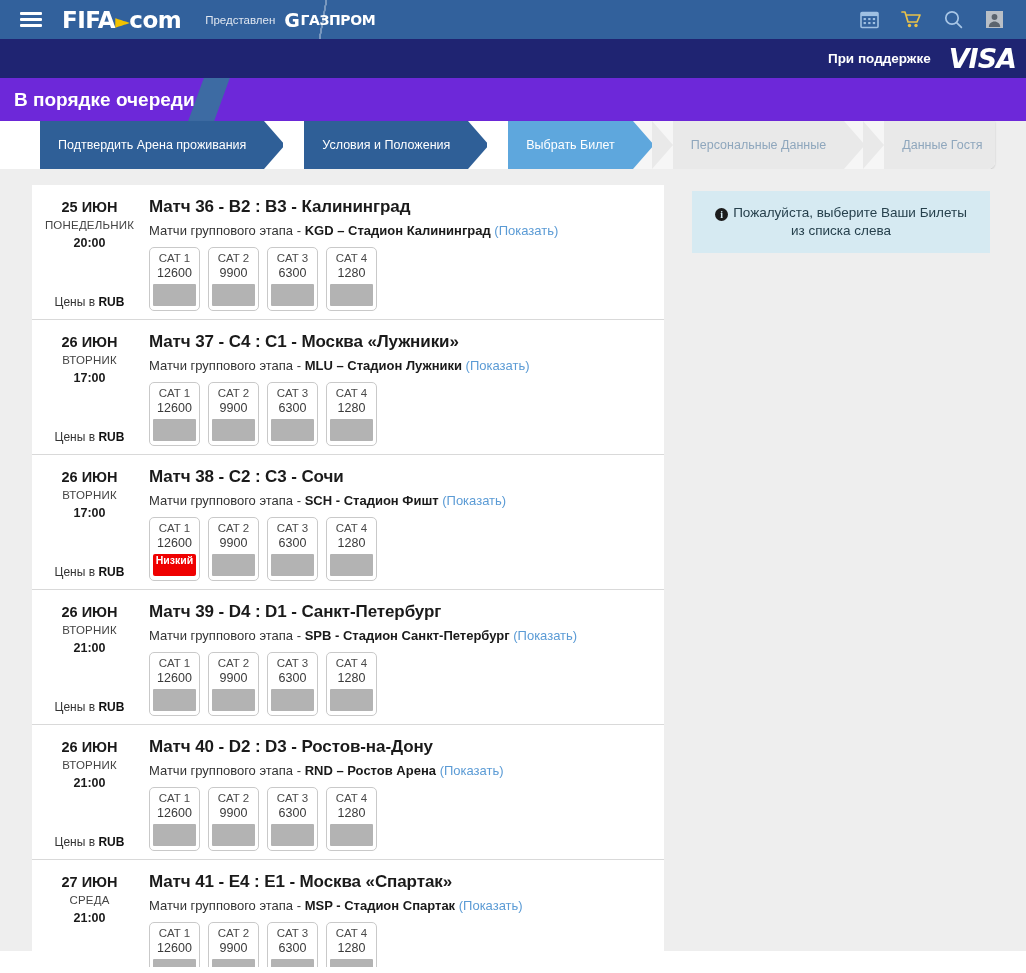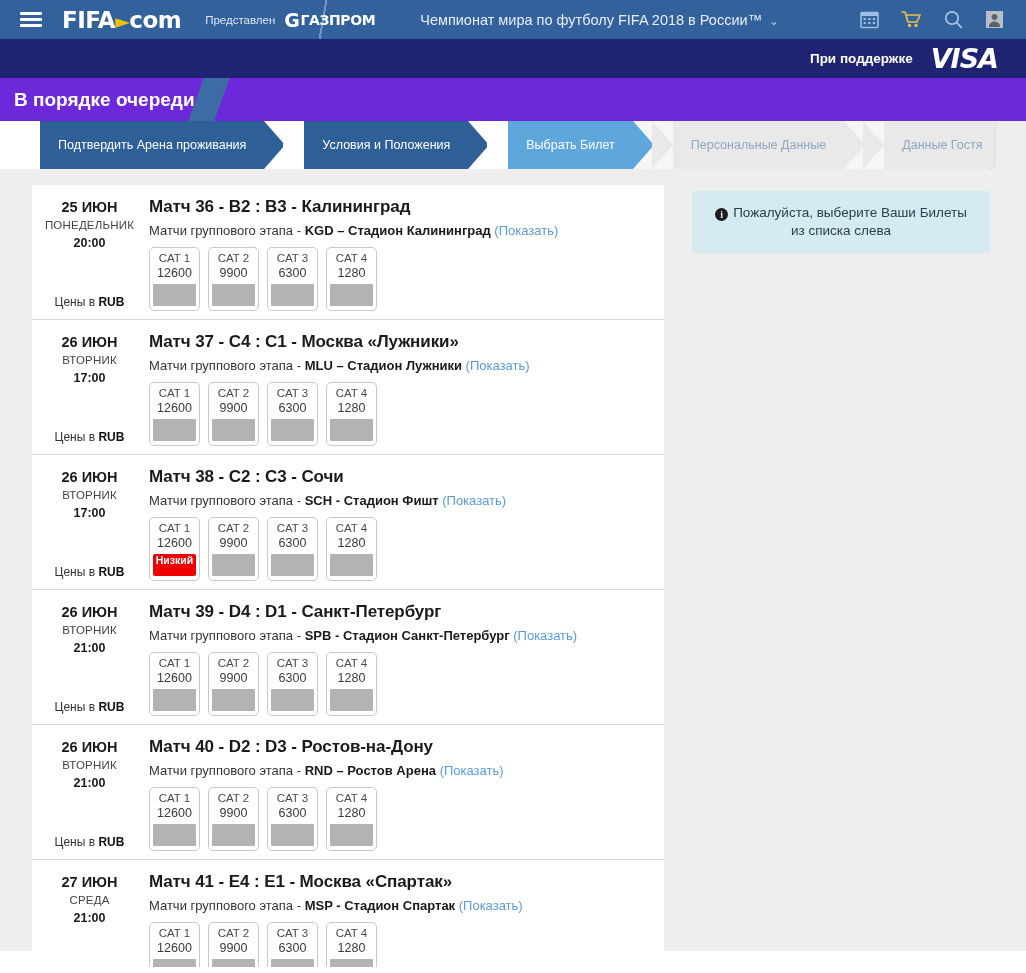--- a/index.html
+++ b/index.html
@@ -40,21 +40,21 @@
              display:flex; align-items:center; cursor:pointer; }
   .gazprom .g-mark { font-size: 19px; margin-right: 1px; color:#fff; }
   .comp-title { color: #e8eef7; font-size: 14.5px; margin-left: 45px; white-space: nowrap; cursor: pointer; }
   .comp-title .caret { font-size: 11px; margin-left: 7px; color:#cfdcec; }
   .bar-icons { margin-left: auto; display: flex; align-items: center; gap: 22px; margin-right: 22px; }
   .bar-icons .ic { cursor: pointer; display: flex; align-items: center; }
 
   
   .visa-bar {
     height: 39px; background: #1f2472; display: flex; align-items: center;
-    justify-content: flex-end; padding-right: 28px;
+    justify-content: flex-end; padding-right: 10px;
   }
   .visa-label { color: #fff; font-size: 13.5px; font-weight: bold; margin-right: 18px; }
   .visa-logo {
     color: #fff; font-style: italic; font-weight: bold; font-size: 27px;
     letter-spacing: -1px; font-family: "DejaVu Sans", sans-serif;
   }
 
   
   .banner {
     height: 43px; background: #6d28d9; position: relative; overflow: hidden;
@@ -163,23 +163,20 @@
         <span></span>
         <span></span>
     </div>
     <div class="fifa-logo">
       <span>FIFA</span><span class="dot">►</span><span>com</span>
     </div>
     <div class="presented">Представлен</div>
     <div class="gazprom">
       <span class="g-mark">G</span>
         <span>ГАЗПРОМ</span>
-    </div>
-    <div class="comp-title">
-      <span>Чемпионат мира по футболу FIFA 2018 в России™</span><span class="caret">⌄</span>
     </div>
     <div class="bar-icons">
       <span class="ic">
         <svg width="19" height="19" viewBox="0 0 19 19">
             <rect x="1" y="2.5" width="17" height="15" rx="1" fill="none" stroke="#9fc0e2" stroke-width="1.6"></rect>
             <rect x="1" y="2.5" width="17" height="3.6" fill="#9fc0e2"></rect>
             <g fill="#9fc0e2">
               <rect x="3.6" y="8" width="2.3" height="2.1"></rect>
               <rect x="8.2" y="8" width="2.3" height="2.1"></rect>
               <rect x="12.8" y="8" width="2.3" height="2.1"></rect>

